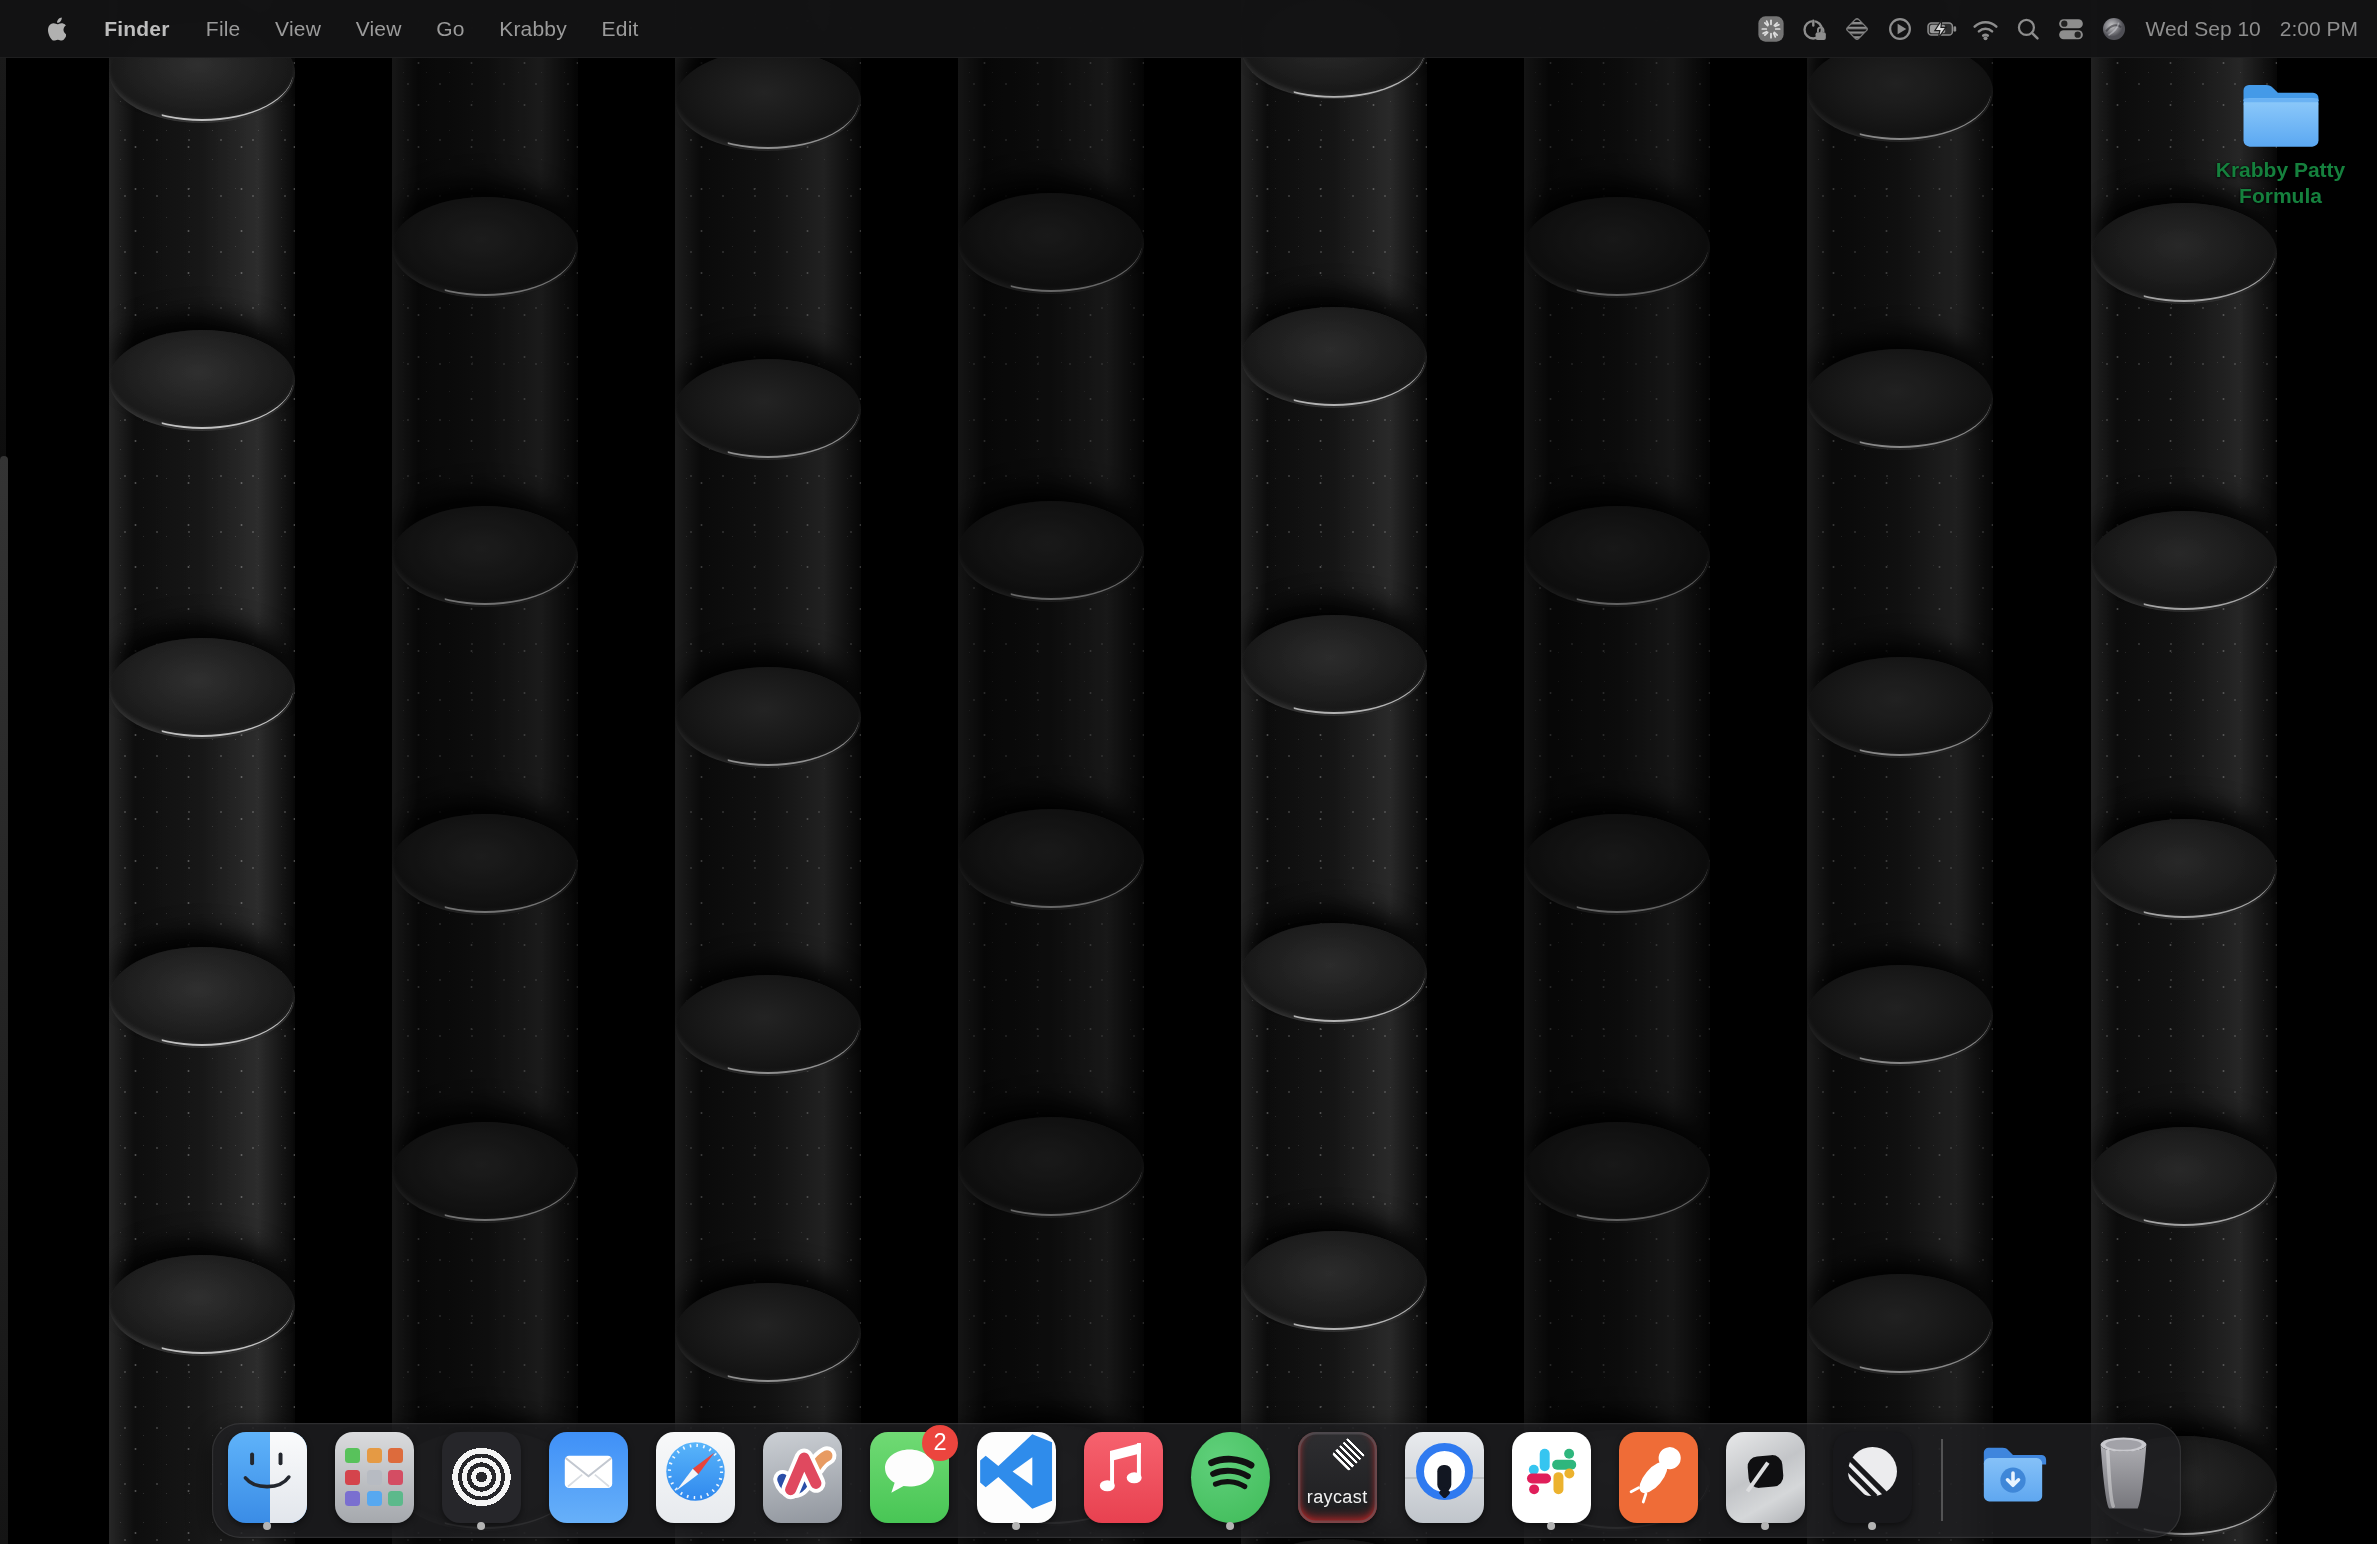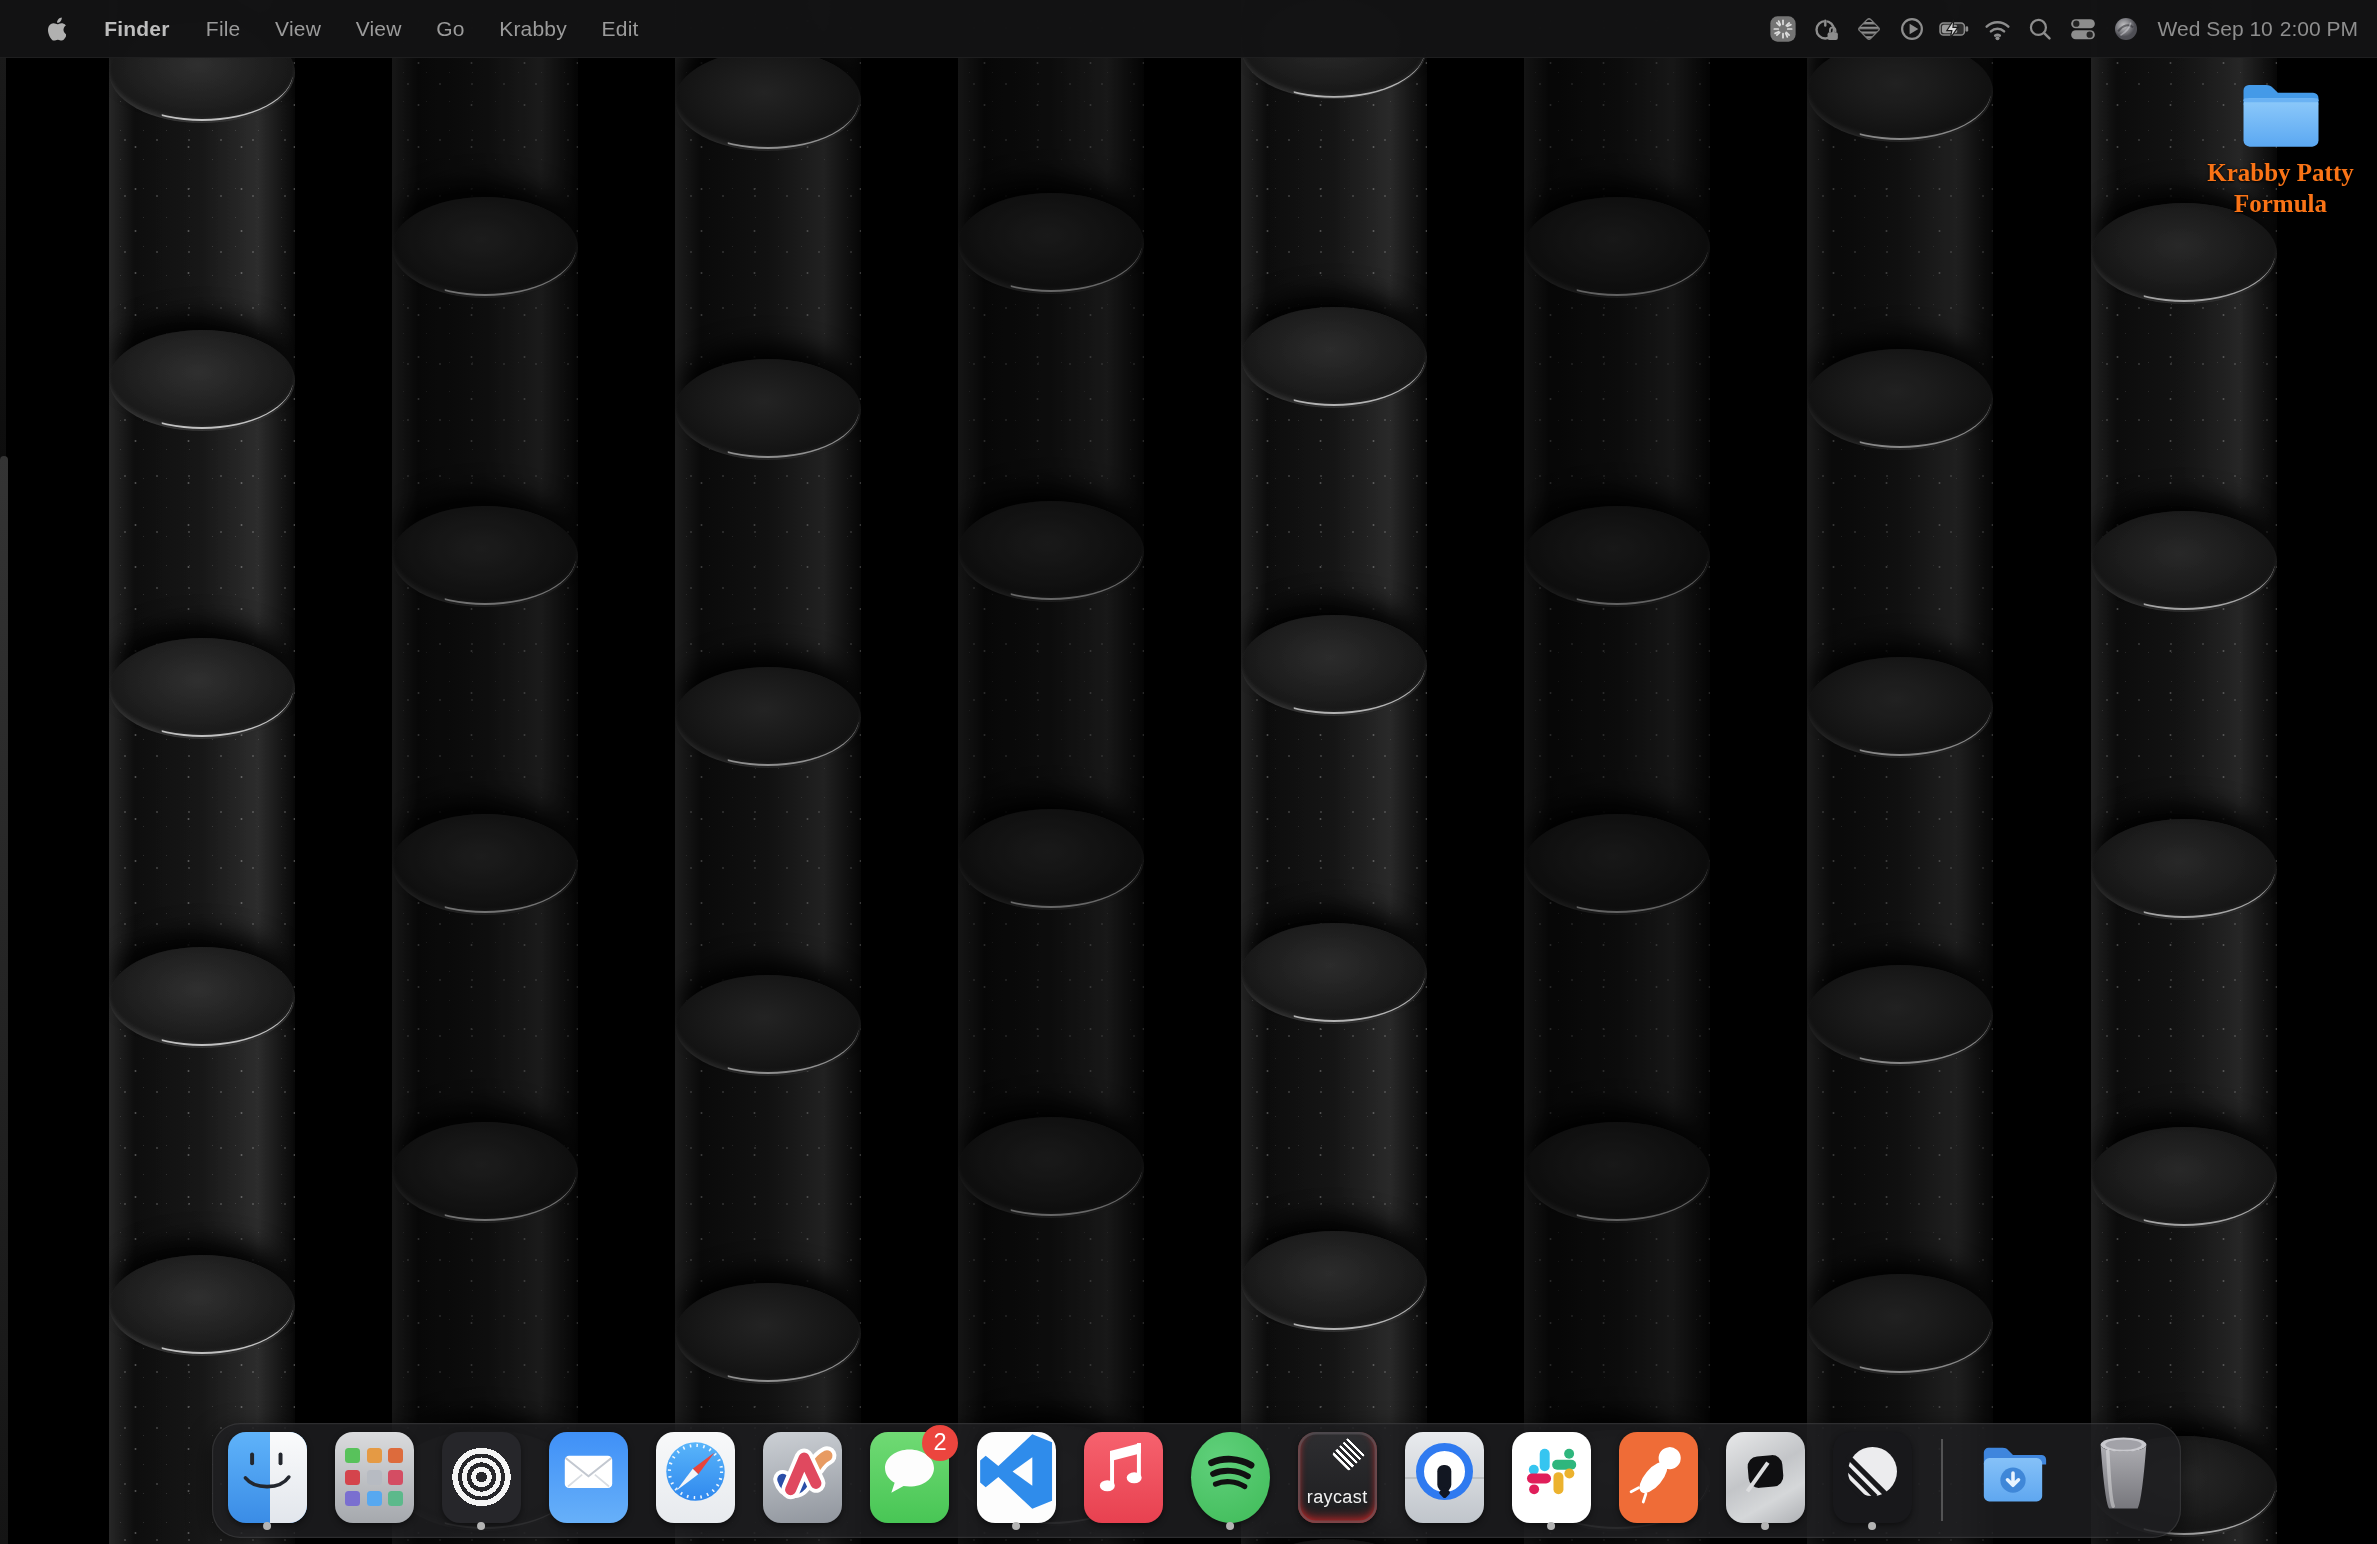--- a/index.html
+++ b/index.html
@@ -33,28 +33,28 @@
   .menubar { position:absolute; left:0; top:0; right:0; height:58px; z-index:50;
       background:rgba(19,19,20,.97); border-bottom:0.8px solid rgba(255,255,255,.05);
       display:flex; align-items:center; justify-content:space-between;
       color:#9b9b9b; font-size:21px; }
   .mb-left { display:flex; align-items:center; padding-left:23.6px; }
   .apple { padding:0 19px; display:flex; align-items:center; }
   .mb-item { padding:0 17.3px; letter-spacing:0.2px; }
   .mb-item.active { font-weight:700; color:#bdbdbd; padding:0 19px; }
   .mb-right { display:flex; align-items:center; gap:7.9px; padding-right:19px; }
   .sicon { width:35px; height:35px; display:flex; align-items:center; justify-content:center; }
-  .clock { display:flex; gap:7px; margin-left:6px; color:#8e8e8e; white-space:nowrap; }
+  .clock { display:flex; gap:19px; margin-left:6px; color:#8e8e8e; white-space:nowrap; }
 
   
   .desk-folder { position:absolute; left:2190px; top:74px; width:181px; z-index:10; text-align:center; }
   .desk-folder svg { display:block; margin:0 auto; }
   .desk-label { margin-top:7.9px; width:149px; margin-left:auto; margin-right:auto;
-      color:#f97316; font-weight:700; font-size:25px; line-height:1.25;
-      text-shadow:0 0.8px 3.1px rgba(0,0,0,.95), 0 0 1.6px rgba(0,0,0,.8);font-family:Liberation Serif, serif; }
+      color:#15803d; font-weight:700; font-size:21px; line-height:1.25;
+      text-shadow:0 0.8px 3.1px rgba(0,0,0,.95), 0 0 1.6px rgba(0,0,0,.8); }
 
   
   .dock { position:absolute; left:212px; top:1423px; width:1969px; height:115px; z-index:60;
       background:rgba(31,31,33,.82); border-radius:28px;
       box-shadow:inset 0 0 0 1.2px rgba(255,255,255,.09), 0 6.3px 23.6px rgba(0,0,0,.6);
       display:flex; align-items:flex-start; padding:8.6px 15.7px 0 15.7px; gap:28px; }
   .ditem { position:relative; width:79px; height:79px; flex:none; }
   .ic { width:79px; height:91px; border-radius:18px; position:relative; overflow:hidden;
         box-shadow:0 2.4px 6.3px rgba(0,0,0,.45); }
   .ic svg { position:absolute; inset:0; }

